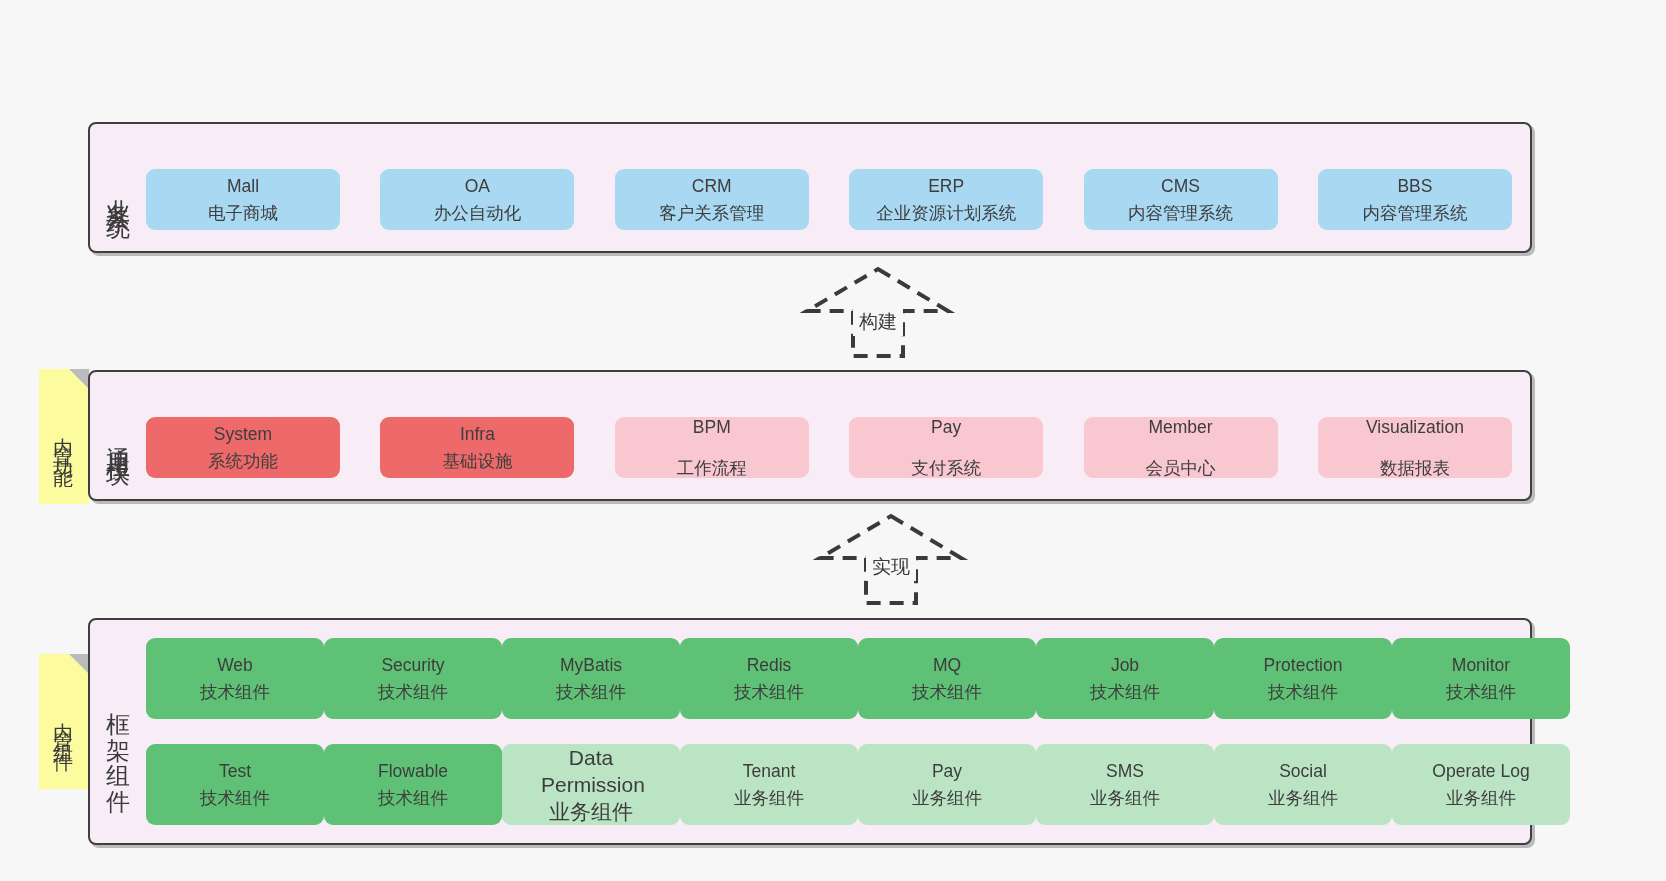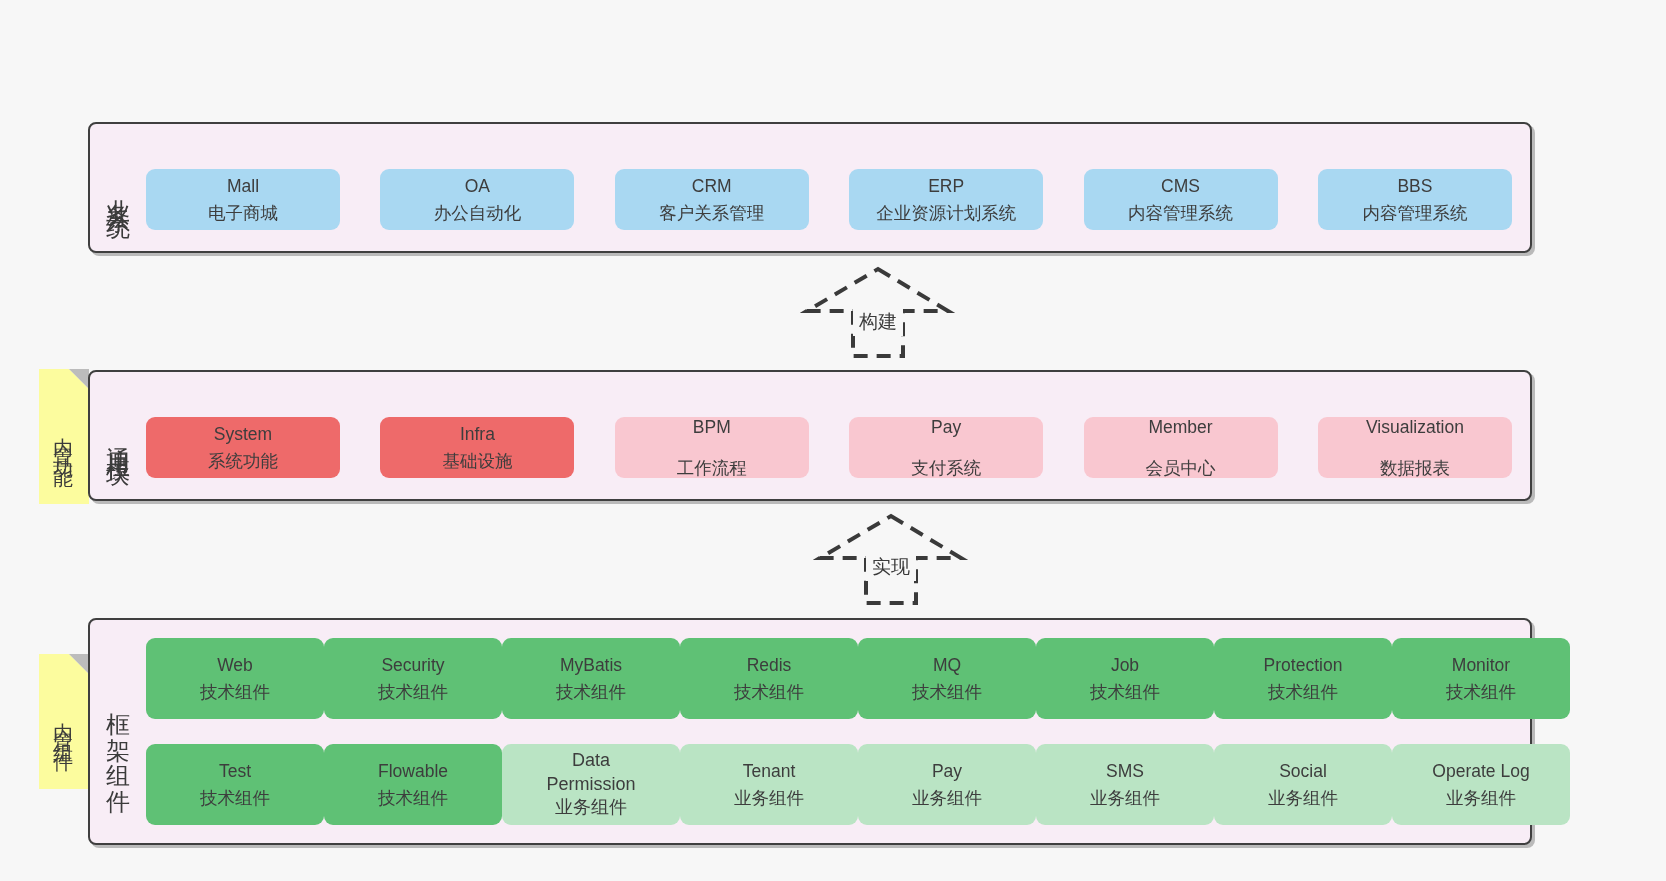--- a/index.html
+++ b/index.html
@@ -27,21 +27,21 @@
        justify-content:center;align-items:center;text-align:center;
        font-size:17.5px;line-height:1.5;color:#3d3d3d;}
   #panel1 .box,#panel2 .box{width:194px;height:61px;margin-top:24px;}
   #panel3 .box{width:178px;height:81px;}
   .blue{background:#a9d8f2;}
   .red{background:#ee6a6a;}
   .pink{background:#f9c7d0;gap:14px;}
   .green{background:#5fc175;}
   .lightgreen{background:#bae4c4;}
   .box .bt,.box .bs{margin:0;}
-  .box.tight{font-size:18px;line-height:1.3;}
+  .box.tight{font-size:21px;line-height:1.3;}
   .box.tight .bt{max-width:100px;}
 
   
   .tab{position:absolute;left:39px;width:50px;background:#fcfc9e;z-index:1;
        display:flex;align-items:center;justify-content:center;
        clip-path:polygon(0 0,calc(100% - 20px) 0,100% 20px,100% 100%,0 100%);}
   #tab1{top:369px;height:135px;}
   #tab2{top:654px;height:135px;}
   .tab span{writing-mode:vertical-rl;text-orientation:upright;font-size:20px;
             letter-spacing:10px;margin-bottom:-10px;color:#3b3b3b;}

